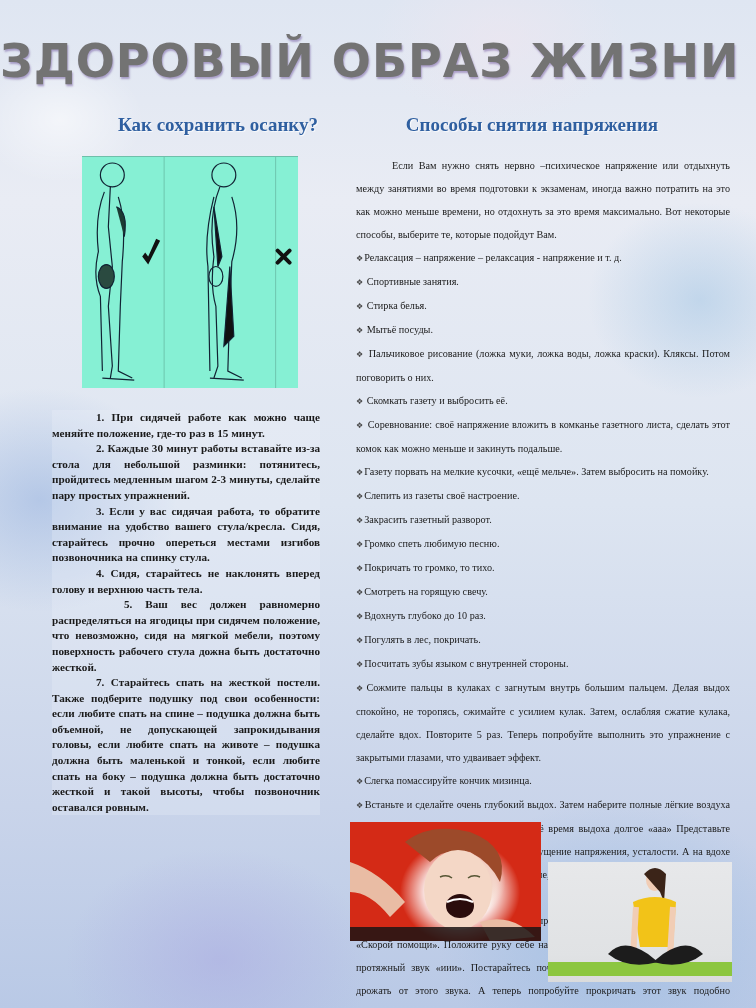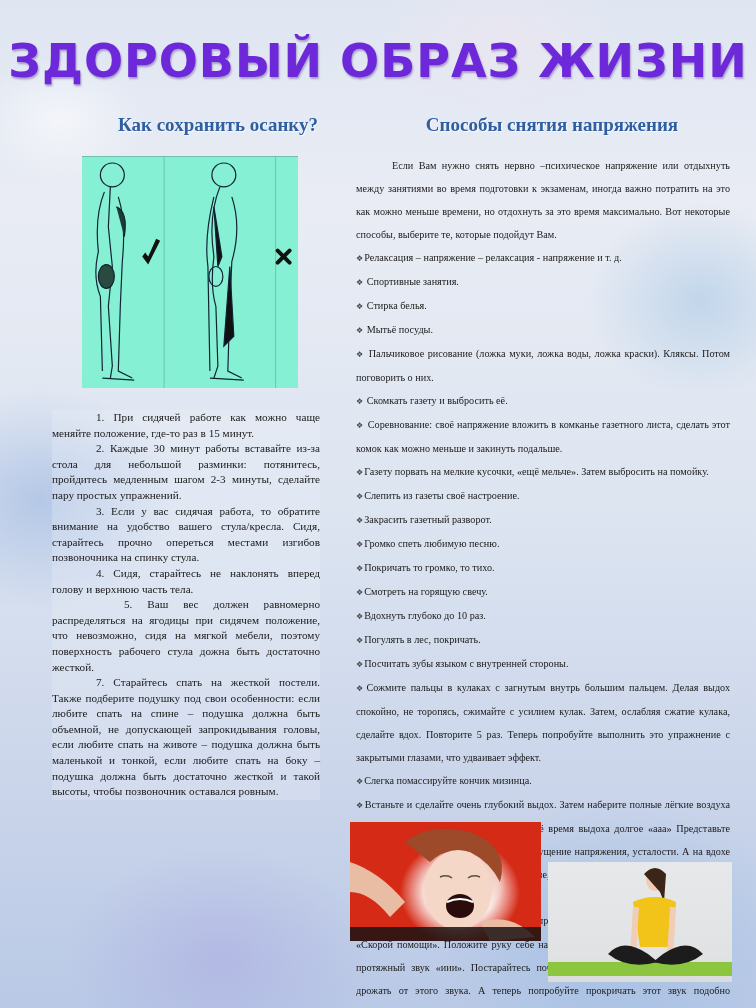--- a/index.html
+++ b/index.html
@@ -11,45 +11,46 @@
       background:
         radial-gradient(ellipse 120px 90px at 60px 120px, rgba(255,255,255,0.55), transparent 70%),
         radial-gradient(ellipse 160px 140px at 700px 300px, rgba(150,190,225,0.45), transparent 70%),
         radial-gradient(ellipse 200px 160px at 40px 500px, rgba(140,170,220,0.5), transparent 70%),
         radial-gradient(ellipse 220px 160px at 220px 960px, rgba(170,170,225,0.55), transparent 70%),
         radial-gradient(ellipse 260px 200px at 620px 940px, rgba(150,185,225,0.6), transparent 70%),
         radial-gradient(ellipse 180px 120px at 500px 40px, rgba(235,230,240,0.8), transparent 70%),
         linear-gradient(180deg, #dfe6f2 0%, #e9ecf4 20%, #dde5f1 50%, #c9d4ea 80%, #b9c9e6 100%);
     }
     .title {
-      position: absolute; left: 0; top: 34px; width: 756px; text-align: center;
+      position: absolute; left: 0; top: 34px; width: 756px; 
       font-family: "DejaVu Sans", sans-serif; font-weight: bold;
-      font-size: 46px; letter-spacing: 1px; color: #6d28d9;
+      font-size: 46px; letter-spacing: 1px; color: #737373;
       text-shadow: 1px 2px 2px rgba(60,20,120,0.35);
     }
     .subtitle {
       position: absolute; top: 114px;
       font-family: "Liberation Serif", serif; font-weight: bold;
       font-size: 19px; color: #2f5fa0;
       text-shadow: 1px 1px 1px rgba(255,255,255,0.8);
     }
     .subtitle.left { left: 92px; width: 216px; text-align: center; margin-left: 18px; }
-    .subtitle.right { left: 398px; width: 268px; text-align: center; margin-left: 20px; }
+    .subtitle.right { left: 398px; width: 268px; text-align: center; }
 
     .posture-img {
       position: absolute; left: 82px; top: 156px; width: 216px; height: 232px;
       background: #86f0d4;
       border-top: 1px solid #6fbfaa;
     }
     .posture-img svg { width: 100%; height: 100%; display: block; }
 
     .left-text {
       position: absolute; left: 52px; top: 410px; width: 268px;
       font-size: 11.2px; line-height: 15.6px; text-align: justify;
       background: rgba(240,244,250,0.25);
+      font-weight: bold;
     }
     .left-text p { text-indent: 44px; }
     .left-text p.ind2 { text-indent: 72px; }
 
     .right-text {
       position: absolute; left: 356px; top: 154px; width: 374px;
       font-size: 10.2px; line-height: 23px; text-align: justify;
     }
     .right-text p.intro { text-indent: 36px; }
     .right-text .item::before { content: "\2756"; font-size: 8px; color: #444; margin-right: 1px; }

